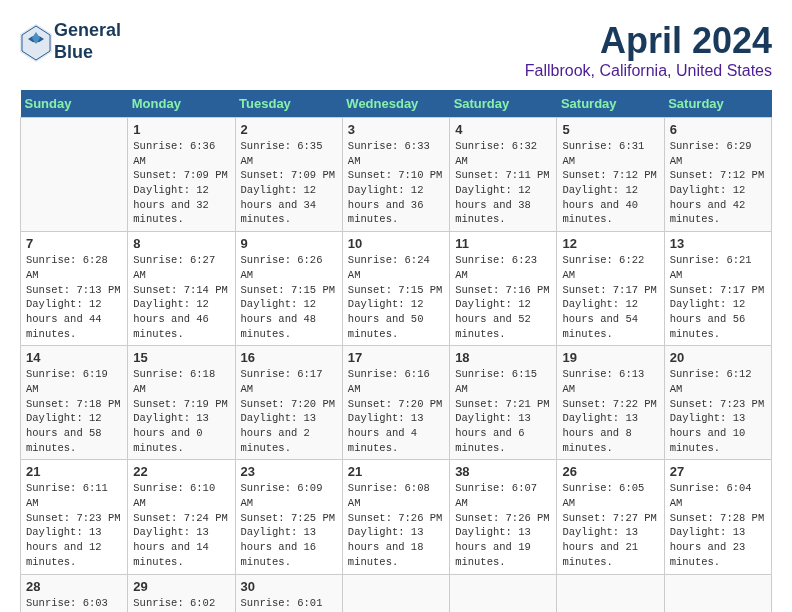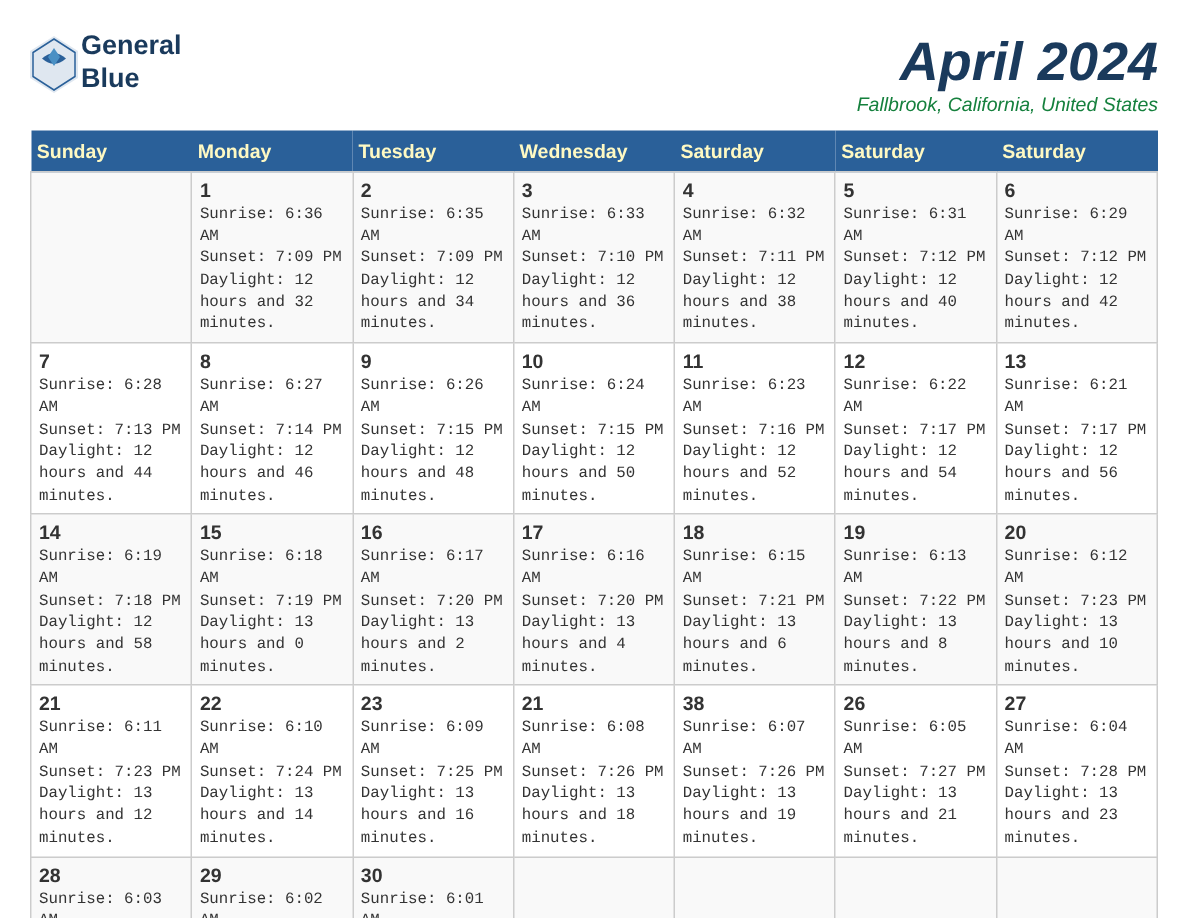--- a/index.html
+++ b/index.html
@@ -30,39 +30,38 @@
       display: block;
     }
     .logo-icon {
       width: 30px;
       height: 35px;
       margin-right: 4px;
       position: relative;
     }
     .title-area {
       text-align: right;
-      font-style: italic;
     }
     .main-title {
       font-size: 36px;
       font-weight: bold;
       color: #1a3a5c;
     }
     .subtitle {
-      font-size: 13px;
-      color: #15803d;
+      font-size: 16px;
+      color: #4c1d95;
     }
     table {
       width: 100%;
       border-collapse: collapse;
       font-size: 11px;
     }
     thead tr th {
       background-color: #2a6099;
-      color: #fef9c3;
+      color: #86efac;
       padding: 6px 4px;
       text-align: left;
       font-size: 13px;
       font-weight: bold;
     }
     tbody tr td {
       border: 1px solid #ccc;
       padding: 4px 5px;
       vertical-align: top;
       min-height: 80px;

